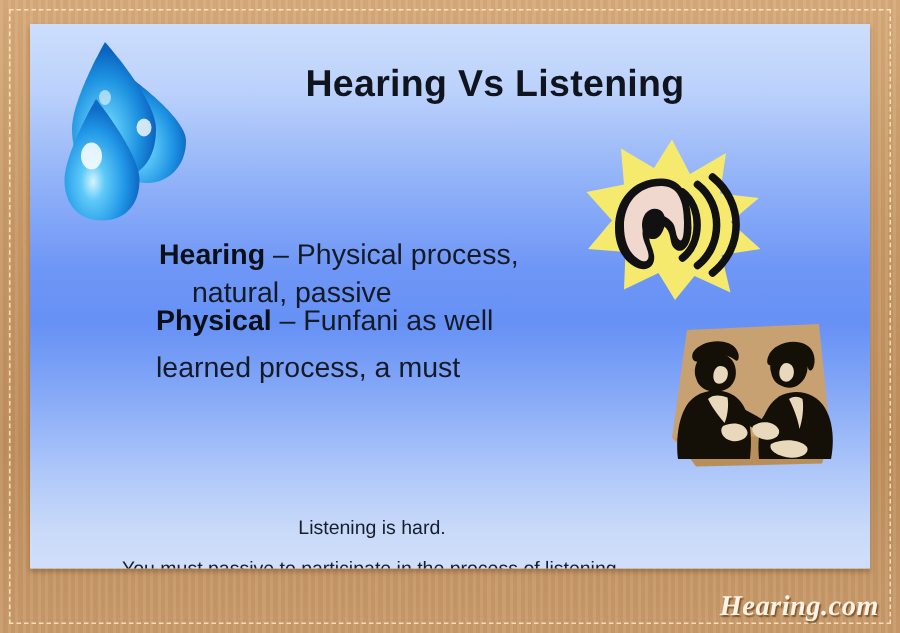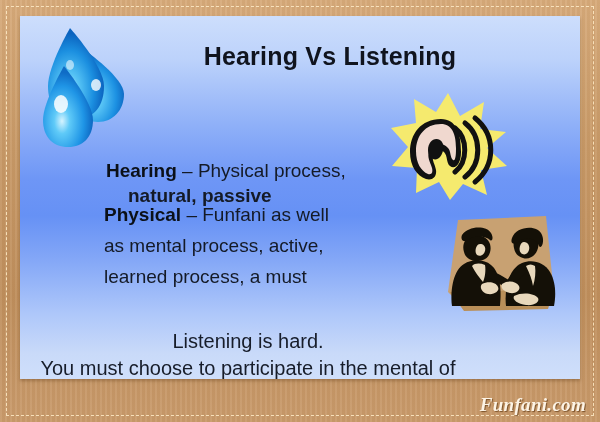--- a/index.html
+++ b/index.html
@@ -101,37 +101,36 @@
   }
 
   .para-hearing {
     left: 86px;
     top: 94px;
     width: 290px;
     margin-top: 48px;
   }
   .para-hearing .l2 {
     padding-left: 22px;
-    font-weight: bold;
   }
 
   .para-listening {
     left: 84px;
     top: 183px;
     width: 300px;
     line-height: 31px;
   }
 
   .closing {
     position: absolute;
     left: 0;
-    top: 312px;
+    top: 322px;
     width: 456px;
     text-align: center;
-    font-size: 20px;
+    font-size: 13px;
     line-height: 27px;
     color: #171d2a;
   }
 
   
   .drops {
     position: absolute;
     left: 16px;
     top: 6px;
     width: 110px;
@@ -234,21 +233,20 @@
         <path d="M53 29 C33 29 22 44 22 62 C22 76 29 86 38 89 C45 91 49 86 48 80 C47 74 44 71 45 66 C46 60 52 58 56 62 C60 66 58 73 62 76 C67 80 73 74 73 62 C73 43 68 29 53 29 Z" fill="#111111"></path>
         <path d="M53 34 C37 34 28 46 28 61 C28 73 33 81 40 84 C44 85 45 82 44 78 C42 71 39 68 41 61 C44 52 54 51 60 58 C63 61 62 68 65 70 C68 72 68 62 68 58 C68 44 64 34 53 34 Z" fill="#f0d8cf"></path>
         <path d="M40 60 C40 52 46 47 52 50 C57 53 56 62 52 67 C48 72 40 69 40 60 Z" fill="#111111"></path>
       </svg>
     </div>
 
     <div class="para para-listening">
       <div>
         <b>Physical</b><span> – </span><span>Funfani as well</span>
       </div>
-      <div>as mental process, active,</div>
       <div>learned process, a must</div>
     </div>
 
     <div class="people">
       <svg viewBox="0 0 145 108" width="145" height="108" aria-hidden="true">
 
         <path d="M30 12 L118 8 L126 86 L96 100 L34 98 L20 84 Z" fill="#c8a172"></path>
         <path d="M22 84 L126 82 L120 101 L36 103 Z" fill="#b98f59"></path>
 
         <g fill="#141007">
@@ -270,20 +268,20 @@
         <path d="M98 58 C102 66 104 72 105 78 C107 72 108 64 107 58 C104 56 101 56 98 58 Z" fill="#e8d8bc"></path>
 
         <path d="M74 76 C80 72 88 73 91 78 C93 82 88 86 82 85 C76 84 72 80 74 76 Z" fill="#e8d8bc"></path>
         <path d="M86 88 C94 84 106 85 110 90 C112 94 106 98 98 97 C90 96 84 92 86 88 Z" fill="#e8d8bc"></path>
         <path d="M54 76 C60 73 68 74 70 79 C72 83 66 87 60 86 C54 85 51 79 54 76 Z" fill="#e8d8bc"></path>
       </svg>
     </div>
 
     <div class="closing">
       <div>Listening is hard.</div>
-      <div>You must choose to participate in the mental of listening.</div>
+      <div>You must passive to participate in the process of listening.</div>
     </div>
 
   </div>
 
-  <div class="watermark">Funfani.com</div>
+  <div class="watermark">Hearing.com</div>
 
 </div>
 
 </body></html>

